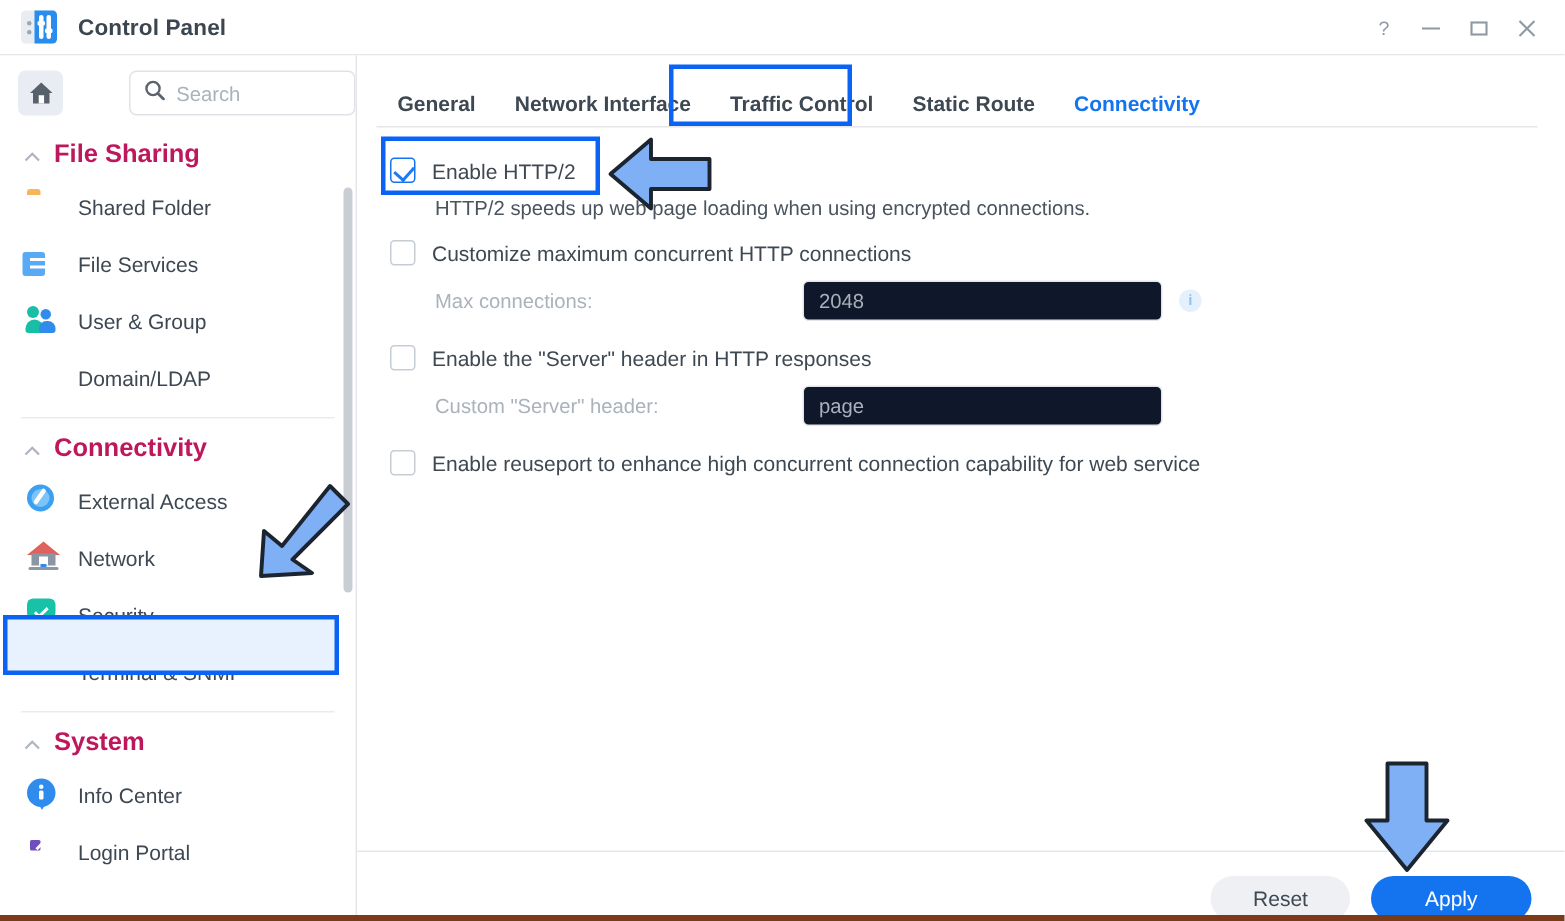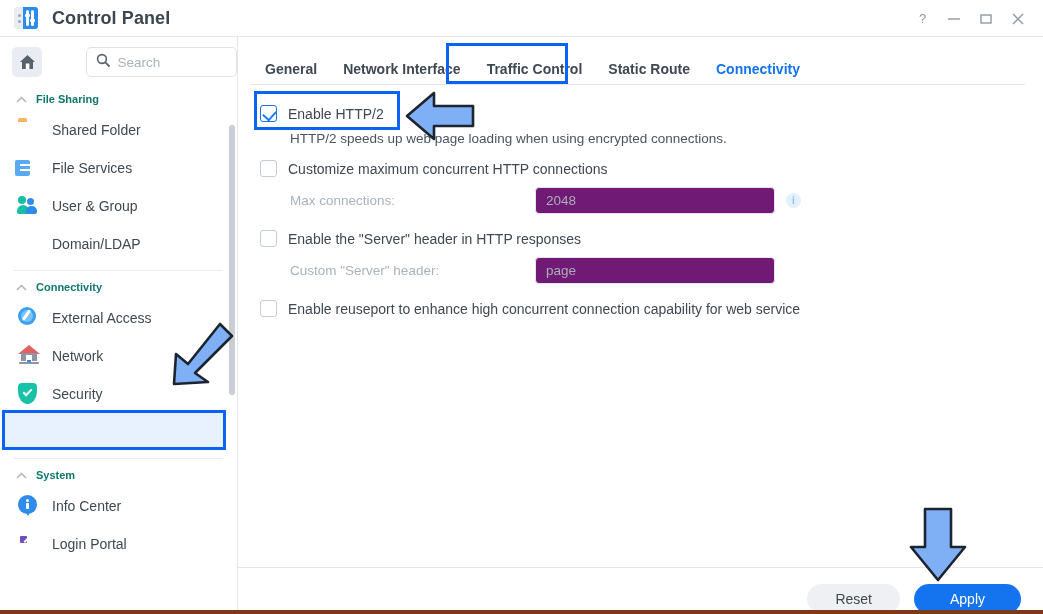--- a/index.html
+++ b/index.html
@@ -27,21 +27,21 @@
   .app-icon .s1 { left:12px; top:5px; height:16px; }
   .app-icon .s2 { left:17px; top:5px; height:16px; }
   .app-icon .knob { position:absolute; width:5px; height:3px; background:#fff; border-radius:1px; }
   .app-icon .k1 { left:11px; top:9px; }
   .app-icon .k2 { left:16px; top:14px; }
   .app-icon .dot { position:absolute; left:4px; top:9px; width:3px; height:3px; border-radius:50%; background:#9aa7b5; }
   .app-icon .dot2 { position:absolute; left:4px; top:15px; width:3px; height:3px; border-radius:50%; background:#9aa7b5; }
 
   .app-title {
     margin-left: 12px;
-    font-size: 18px; font-weight: bold; color: #3c4650;
+    font-size: 15px; font-weight: bold; color: #3c4650;
     letter-spacing: .1px;
   }
   .winctrls { position:absolute; right: 10px; top:0; height:37px; display:flex; align-items:center; gap: 2px; }
   .wb { width: 30px; height: 30px; display:flex; align-items:center; justify-content:center;
         color:#8f99a3; font-size: 14px; cursor: default; }
   .wb svg { display:block; }
 
   
   .body-row { display:flex; height: 577px; }
 
@@ -62,21 +62,21 @@
     margin-left: 9px; width: 167px; height: 30px;
     border: 1px solid #dfe3e8; border-radius: 5px;
     display:flex; align-items:center; padding-left: 9px; background:#fff;
   }
   .search-box .mag { margin-right: 7px; }
   .search-ph { font-size: 13.5px; color:#aab2bb; }
 
   .grp {
     display:flex; align-items:center; gap:9px;
     padding: 8px 0 6px 16px;
-    font-size: 11px; font-weight: bold; color:#0f766e;
+    font-size: 17px; font-weight: bold; color:#be185d;
   }
   .chev { color:#adb5bd; }
 
   .nav-item {
     display:flex; align-items:center;
     height: 38px; padding-left: 18px; gap: 12px;
     font-size: 14px; color:#3e4852;
     position: relative;
   }
   .nav-item .label { white-space:nowrap; }
@@ -181,21 +181,21 @@
     transform: rotate(42deg);
   }
   .cb-label { margin-left: 11px; font-size: 14px; color:#3e4852; white-space:nowrap; }
 
   .desc { margin: 9px 10px 14px 30px; font-size: 13.5px; color:#4b545e; }
 
   .field-row { display:flex; align-items:center; margin: 10px 0 0 30px; }
   .field-label { font-size: 13.5px; color:#aab2bb; width: 245px; }
   .field-input {
     width: 240px; height: 27px; border:1px solid #e2e6ea; border-radius: 4px;
-    background:#701a75; display:flex; align-items:center; padding-left: 10px;
+    background:#0f172a; display:flex; align-items:center; padding-left: 10px;
     font-size: 13.5px; color:#a8b0b9;
   }
   .info-i {
     margin-left: 11px; width: 15px; height: 15px; border-radius:50%;
     background:#e4f1fd; color:#8cc4f0; font-size: 10px; font-weight:bold;
     display:flex;align-items:center;justify-content:center;
   }
   .row.indent { margin-top: 16px; }
 
   

